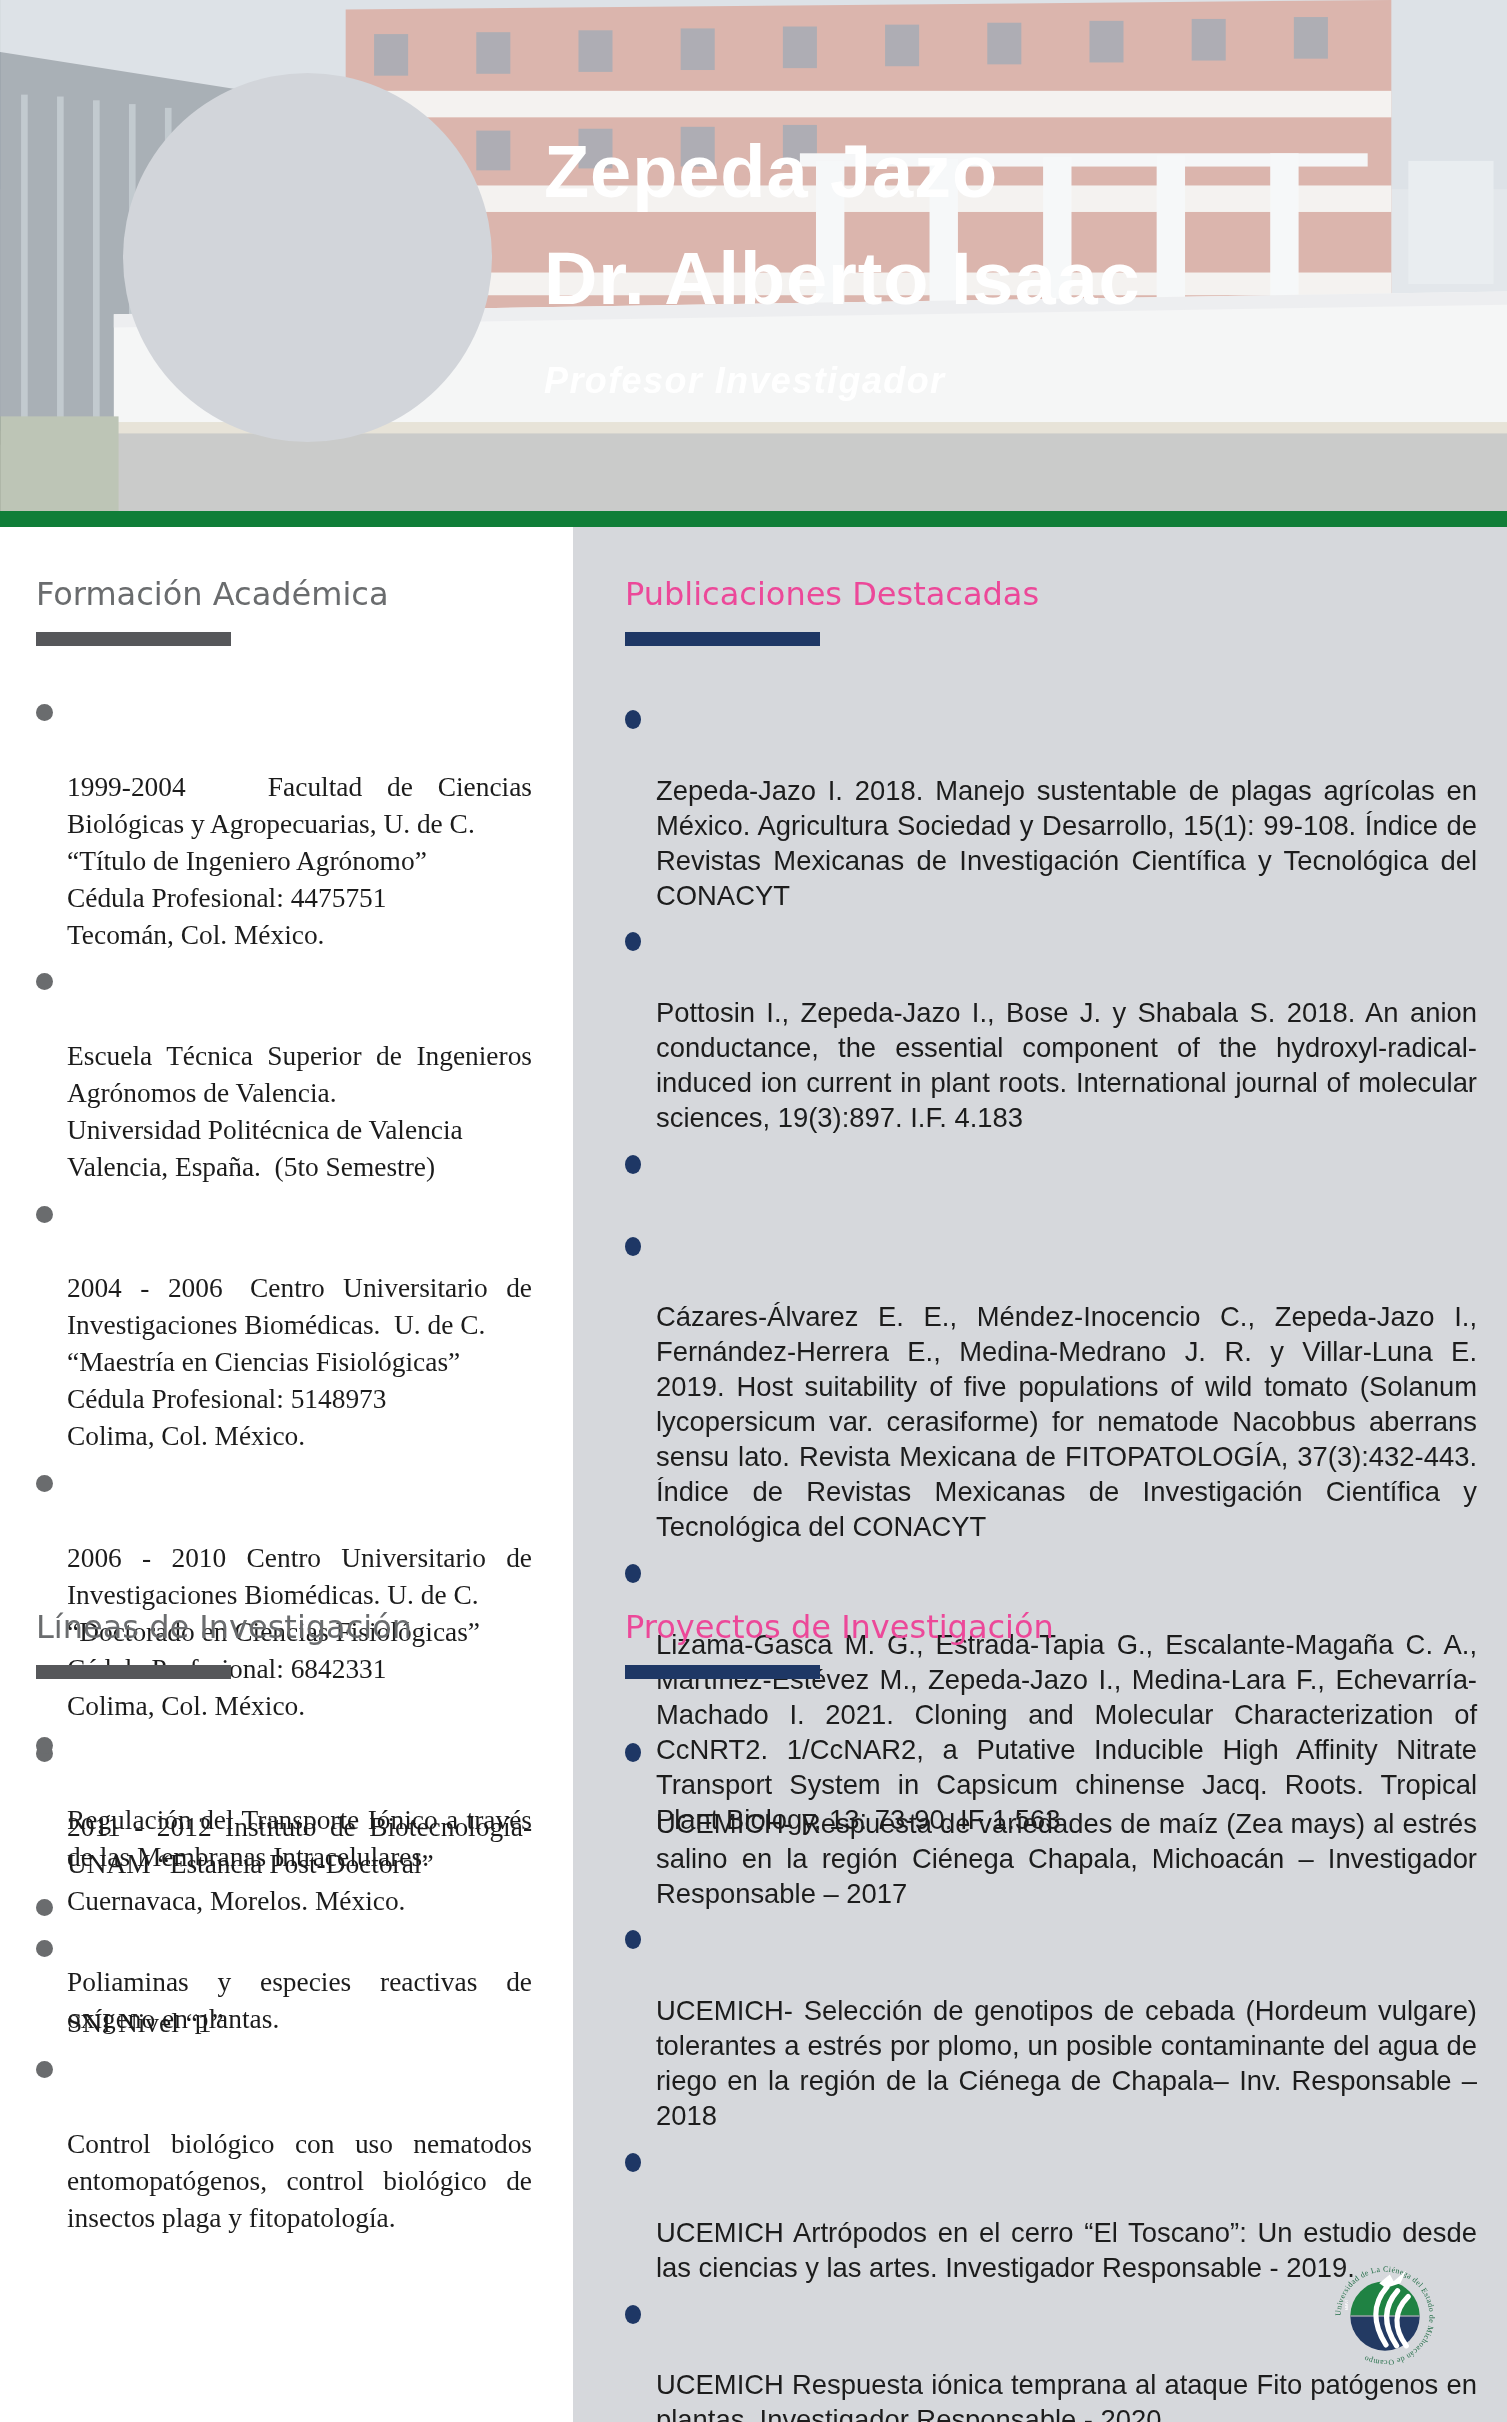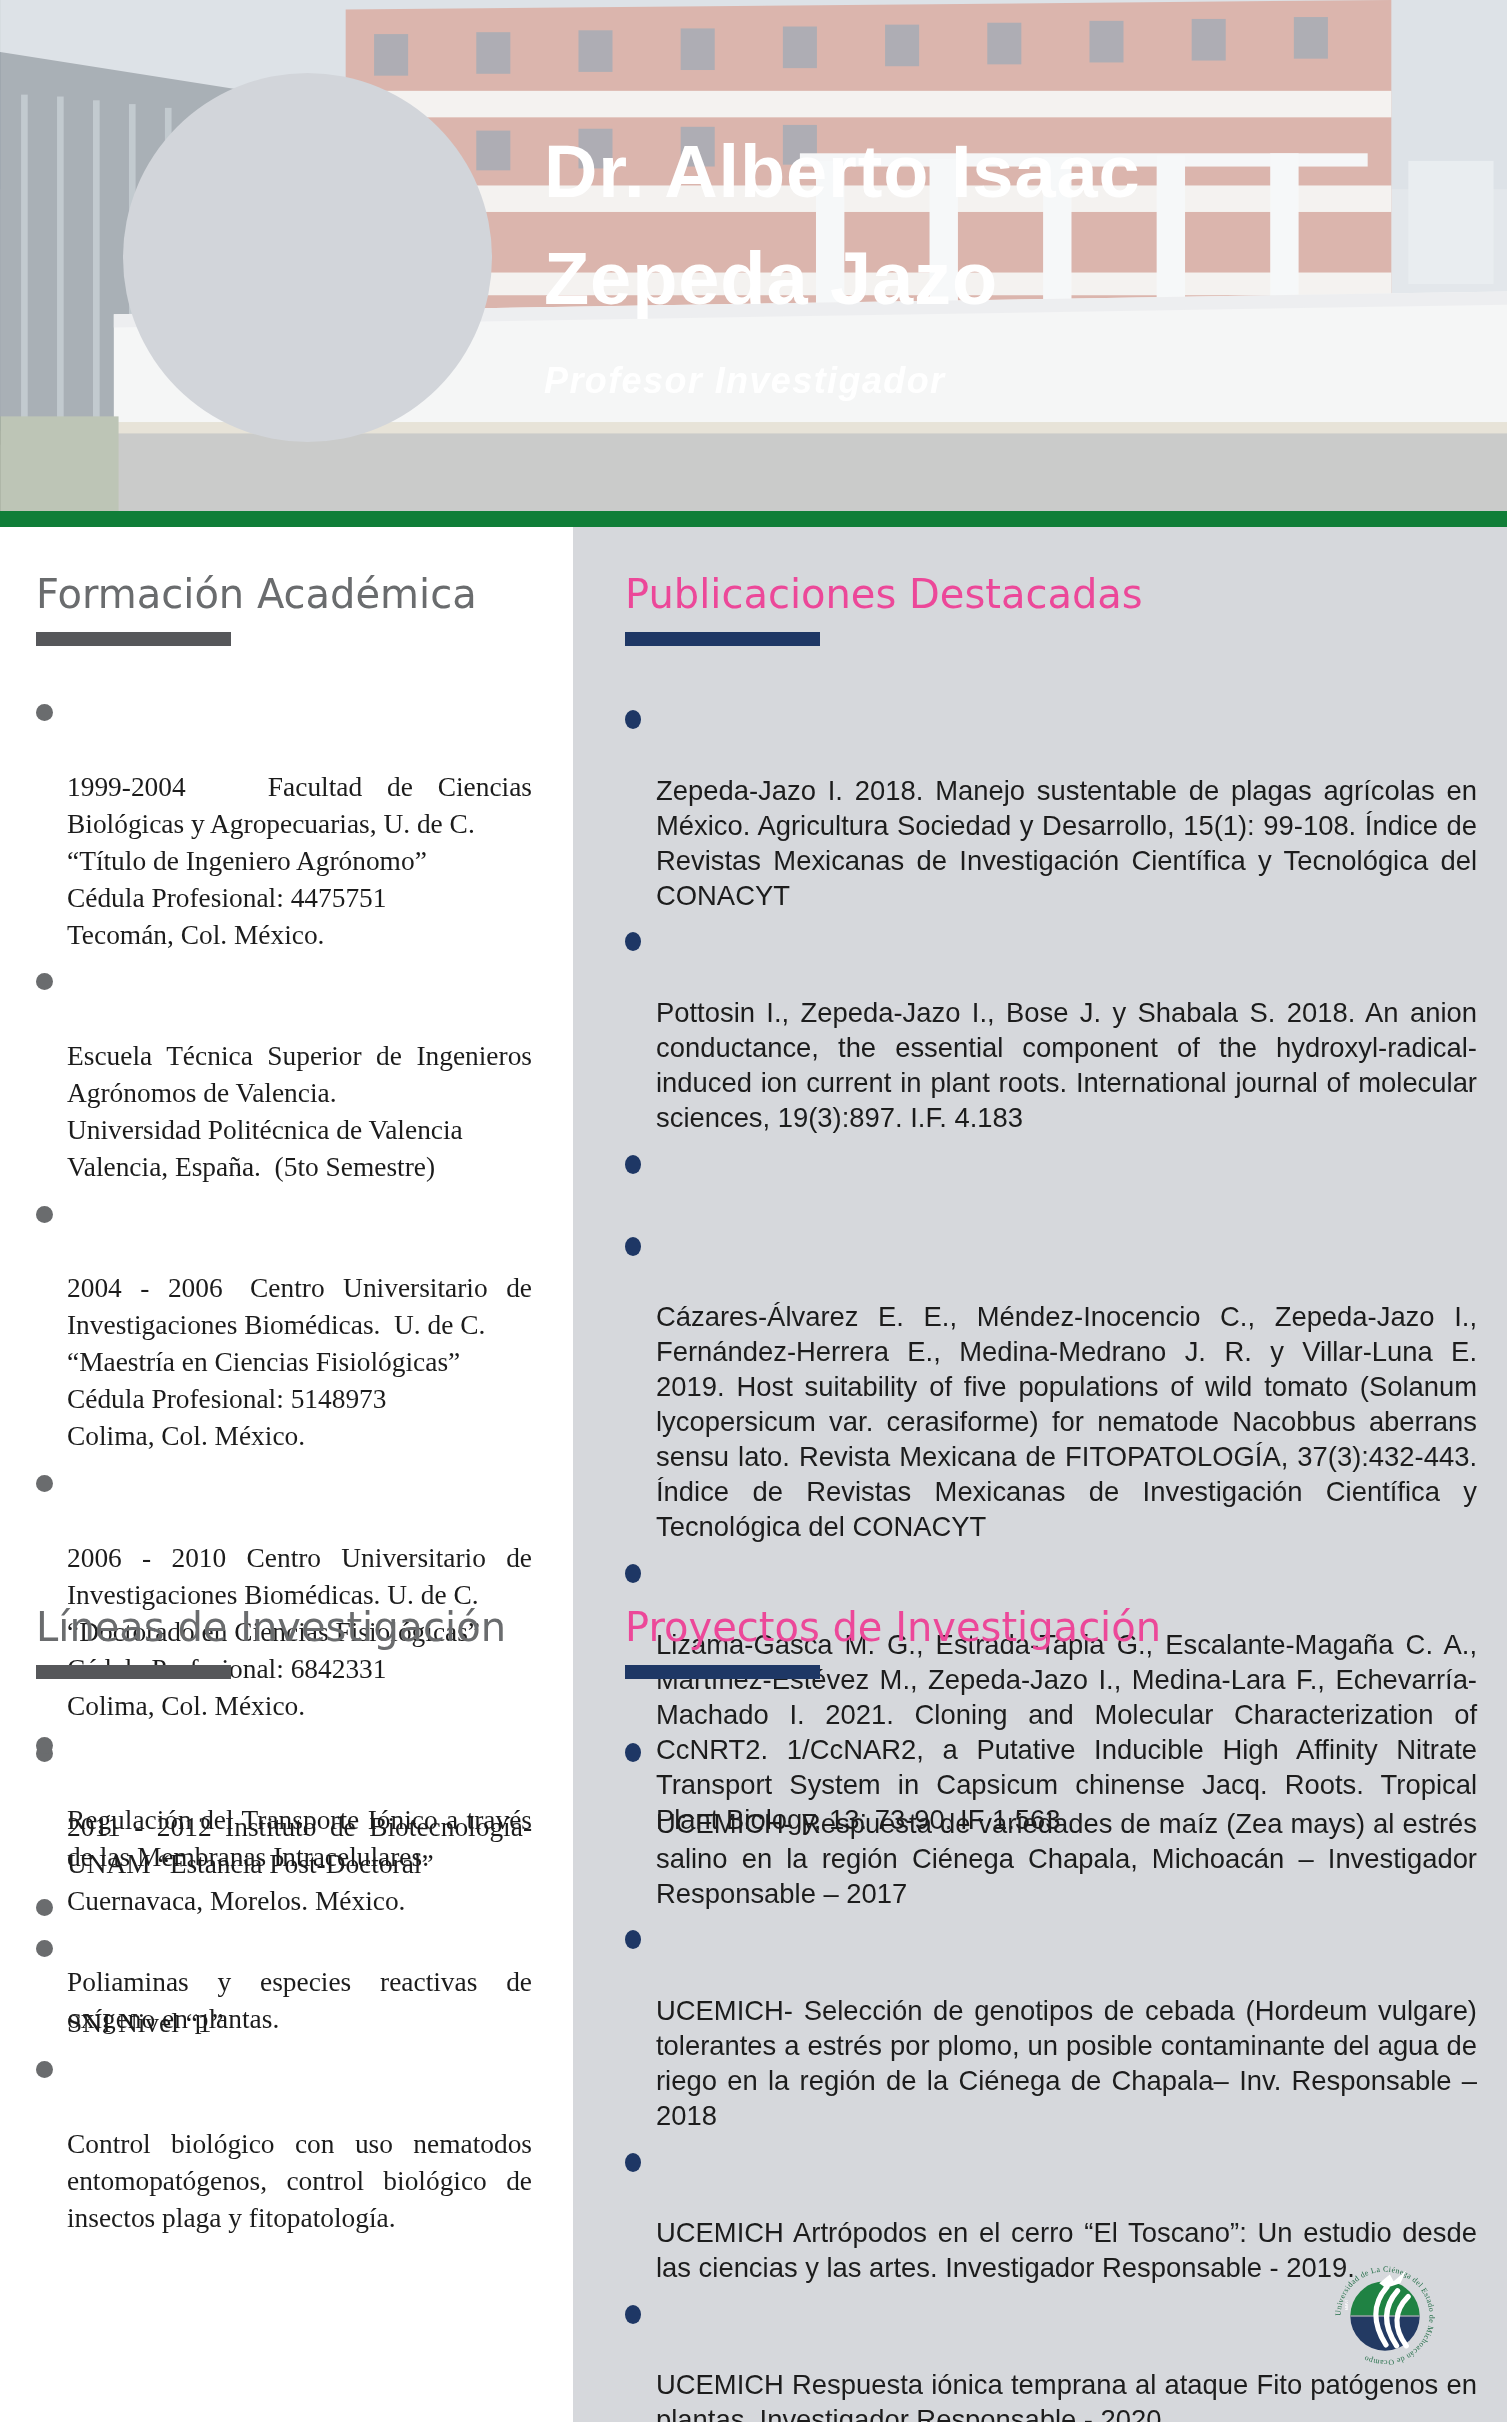--- a/index.html
+++ b/index.html
@@ -20,21 +20,21 @@
   .right-panel{position:absolute;left:573px;top:527px;width:935px;height:1896px;background:#d6d8dc;}
 
   
   .section{position:absolute;}
   #sec-formacion{left:36px;top:568px;width:496px;}
   #sec-lineas{left:36px;top:1601px;width:496px;}
   #sec-publicaciones{left:625px;top:568px;width:852px;}
   #sec-proyectos{left:625px;top:1601px;width:852px;}
 
   .section h2{margin:0;font-family:"DejaVu Sans",sans-serif;font-weight:normal;
-              font-size:40px;line-height:53px;white-space:nowrap;}
+              font-size:32px;line-height:53px;white-space:nowrap;}
   .sec-gray h2{color:#6a6c6e;}
   .sec-navy h2{color:#ec4899;}
   .underline{width:195px;height:13.2px;margin-top:11.4px;}
   .sec-gray .underline{background:#56575a;}
   .sec-navy .underline{background:#1e3765;}
 
   .list{margin-top:49px;}
   .sec-navy .list{margin-top:57px;}
   .li{position:relative;padding-left:31px;text-align:justify;white-space:pre-line;
       font-size:27.4px;}
@@ -104,22 +104,22 @@
       <polygon points="120,332 1593,308 1593,322 120,346" fill="#d8dadd"></polygon>
 
       <rect x="0" y="455" width="1593" height="85" fill="#8b8d89"></rect>
       <rect x="120" y="446" width="1473" height="12" fill="#c9c2a9"></rect>
       <rect x="0" y="440" width="125" height="100" fill="#6e7f5e"></rect>
 
       <rect x="0" y="0" width="1593" height="540" fill="#ffffff" opacity="0.55"></rect>
     </svg>
     <div class="avatar"></div>
     <div class="title-block">
+      <div class="name">Zepeda Jazo</div>
       <div class="name">Dr. Alberto Isaac</div>
-      <div class="name">Zepeda Jazo</div>
       <div class="role">Profesor Investigador</div>
     </div>
   </div>
   <div class="green-bar"></div>
 
   <div class="right-panel"></div>
 
   <div class="section sec-gray" id="sec-formacion">
     <h2>Formación Académica</h2>
     <div class="underline"></div>

